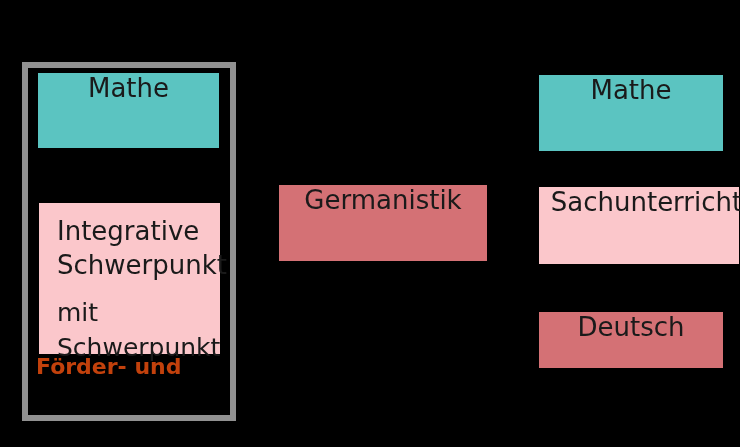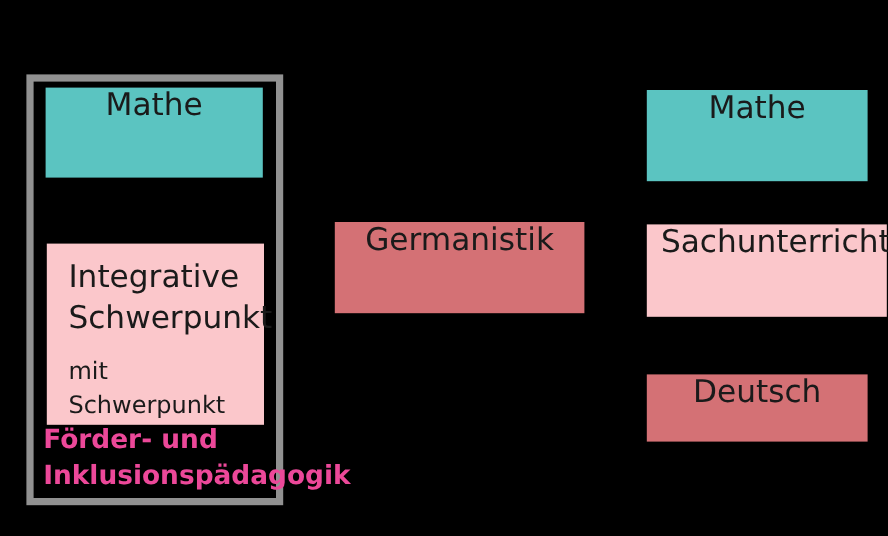--- a/index.html
+++ b/index.html
@@ -58,33 +58,33 @@
     box-sizing: border-box;
     padding: 12px 8px 0 18px;
     margin-top: 13px;
   }
   #box-integrative .title {
     font-size: 26px;
     line-height: 1.3;
   }
   #box-integrative .subtitle {
     margin-top: 12px;
-    font-size: 20px;
+    font-size: 25px;
     line-height: 1.4;
   }
 
   #group-label {
     position: absolute;
     left: 36px;
     top: 352px;
     width: 200px;
     font-size: 22px;
     line-height: 1.35;
     font-weight: bold;
-    color: #ec4899;
+    color: #c2410c;
     text-align: left;
   }
 
   #box-germanistik {
     left: 279px;
     top: 185px;
     width: 208px;
     height: 76px;
   }
 
@@ -123,21 +123,20 @@
       <div>Integrative</div>
       <div>Schwerpunkt</div>
     </div>
     <div class="subtitle">
       <div>mit Schwerpunkt</div>
     </div>
   </div>
 
   <div id="group-label">
     <div>Förder- und</div>
-    <div>Inklusionspädagogik</div>
   </div>
 
   <div class="box salmon" id="box-germanistik">
     <span>Germanistik</span>
   </div>
 
   <div class="box teal" id="box-mathe-right">
     <span>Mathe</span>
   </div>
 

